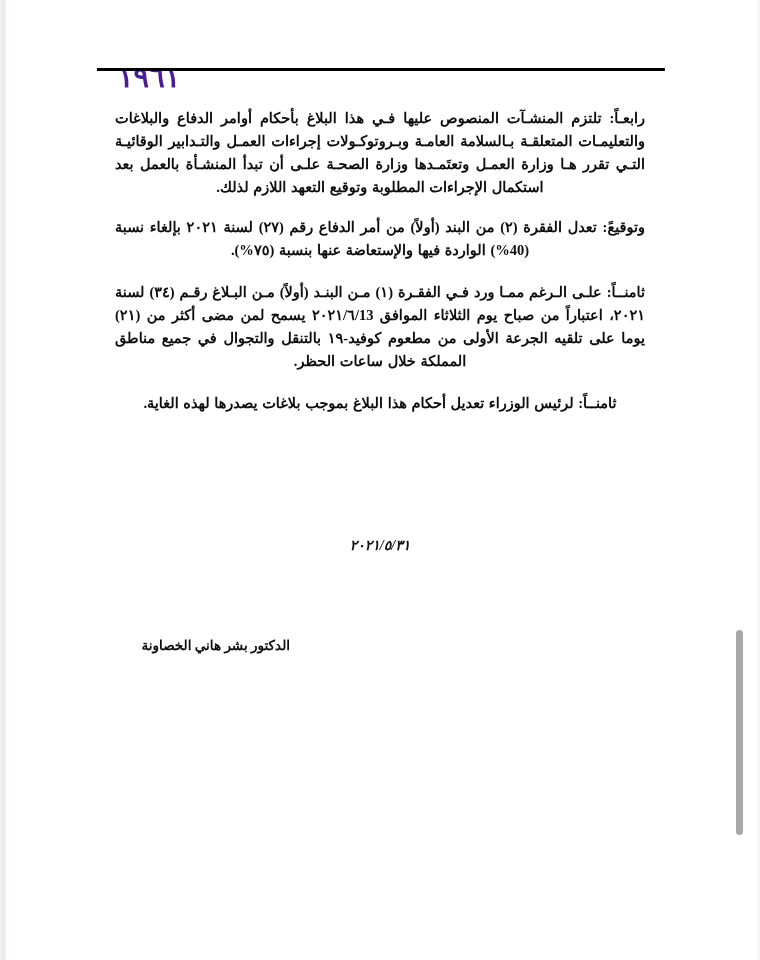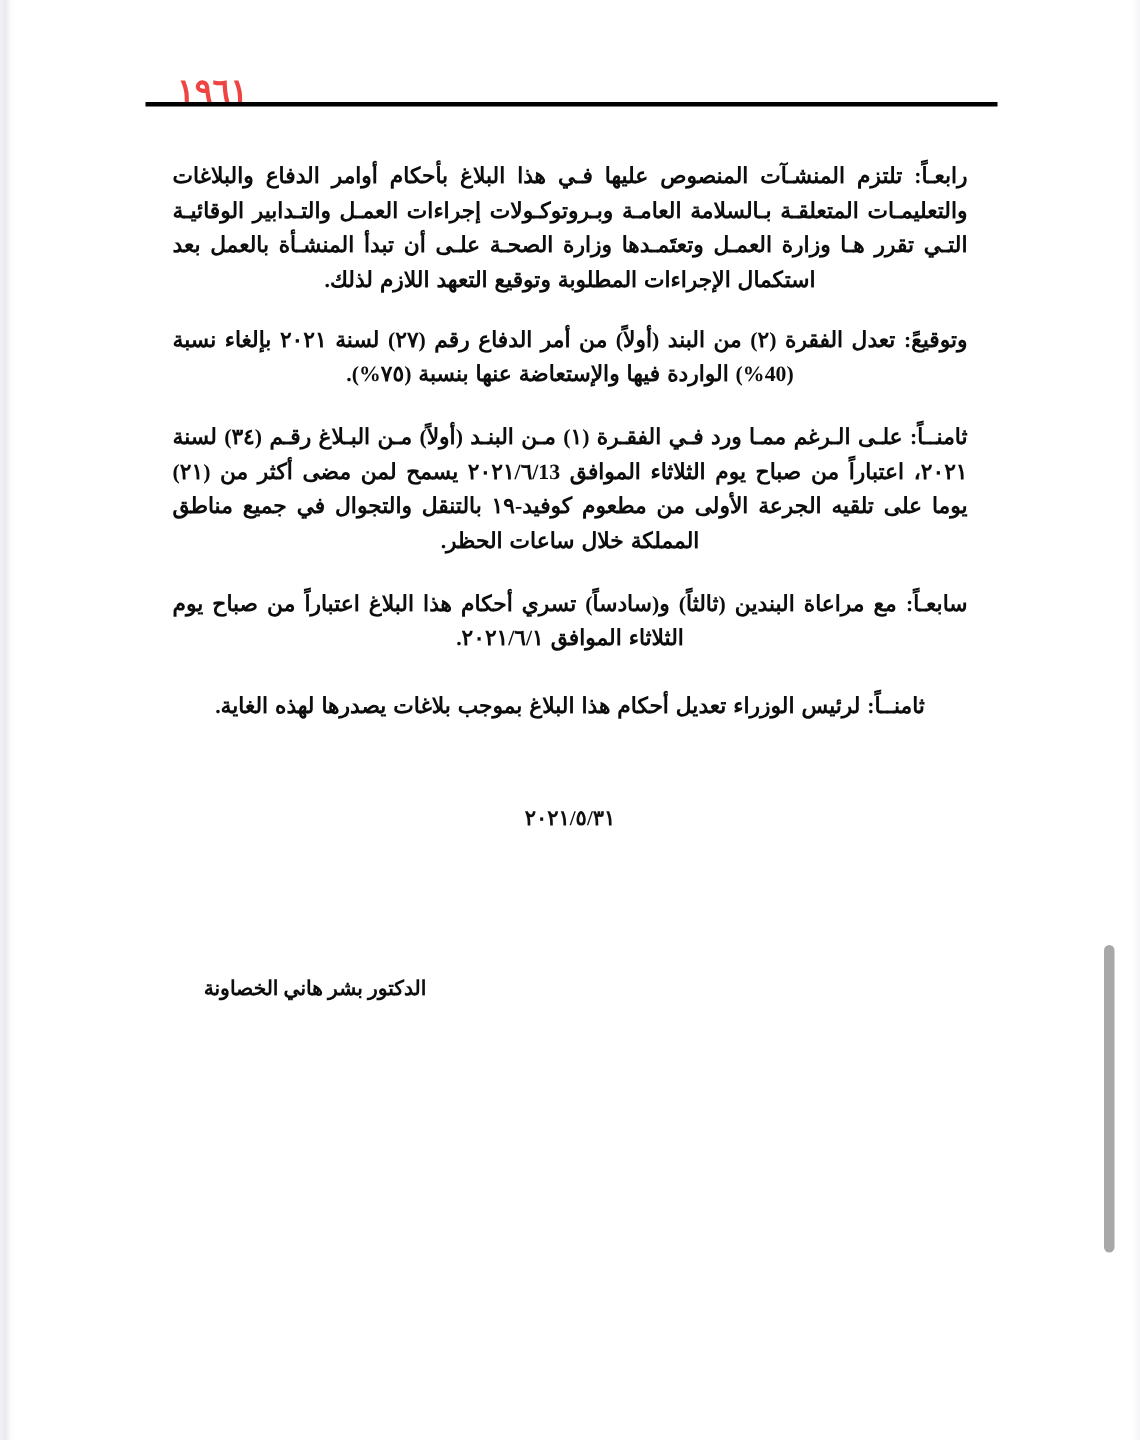--- a/index.html
+++ b/index.html
@@ -63,26 +63,26 @@
   .header {
     position: absolute;
     left: 0;
     right: 0;
     top: 22px;
     height: 72px;
   }
   .page-number {
     position: absolute;
     left: 118px;
-    top: 26px;
-    font-family: "Liberation Serif", "DejaVu Serif", serif;
-    font-size: 22px;
+    top: 38px;
+    font-family: "Liberation Serif", "DejaVu Serif", serif;
+    font-size: 29px;
     font-weight: 700;
     letter-spacing: 3px;
-    color: #ef4444;
+    color: #4c1d95;
     direction: rtl;
   }
   .rule {
     position: absolute;
     left: 97px;
     right: 95px;
     top: 46px;
     height: 3px;
     background: #000000;
   }
@@ -144,20 +144,21 @@
     left: 0;
     right: 0;
     top: 537px;
     text-align: center;
     font-family: "Liberation Serif", "DejaVu Serif", serif;
     font-size: 14px;
     font-weight: 700;
     color: #101010;
     letter-spacing: 1px;
     direction: rtl;
+    font-style: italic;
   }
 
   
   .signature {
     position: absolute;
     right: 470px;
     left: 130px;
     top: 634px;
     direction: rtl;
     text-align: center;
@@ -172,21 +173,22 @@
     direction: rtl;
   }
   .sig-name {
     font-family: "Liberation Serif", "DejaVu Serif", serif;
     font-size: 13.5px;
     font-weight: 700;
     color: #0d0d0d;
     line-height: 20px;
     white-space: nowrap;
     direction: rtl;
-    margin-top: 15px;
+    margin-top: 2px;
+    text-align: right;
   }
 </style>
 </head>
 <body>
 
 <div id="page">
 
   <div class="edge-strip"></div>
   <div class="edge-strip edge-strip-right"></div>
 
@@ -207,24 +209,20 @@
     <p class="para para-5">
       <span class="lead">وتوقيعً:</span>
       <span>تعدل الفقرة (٢) من البند (أولاً) من أمر الدفاع رقم (٢٧) لسنة ٢٠٢١ بإلغاء نسبة (40%) الواردة فيها والإستعاضة عنها بنسبة (٧٥%).</span>
     </p>
 
     <p class="para para-6">
       <span class="lead">ثامنــاً:</span>
       <span>علـى الـرغم ممـا ورد فـي الفقـرة (١) مـن البنـد (أولاً) مـن البـلاغ رقـم (٣٤) لسنة ٢٠٢١، اعتباراً من صباح يوم الثلاثاء الموافق ٢٠٢١/٦/13 يسمح لمن مضى أكثر من (٢١) يوما على تلقيه الجرعة الأولى من مطعوم كوفيد-١٩ بالتنقل والتجوال في جميع مناطق المملكة خلال ساعات الحظر.</span>
     </p>
 
-    <p class="para para-7">
-      <span class="lead">سابعـاً:</span>
-      <span>مع مراعاة البندين (ثالثاً) و(سادساً) تسري أحكام هذا البلاغ اعتباراً من صباح يوم الثلاثاء الموافق ٢٠٢١/٦/١.</span>
-    </p>
 
     <p class="para para-8">
       <span class="lead">ثامنــاً:</span>
       <span>لرئيس الوزراء تعديل أحكام هذا البلاغ بموجب بلاغات يصدرها لهذه الغاية.</span>
     </p>
 
   </div>
 
   <div class="doc-date">٢٠٢١/٥/٣١</div>
 

